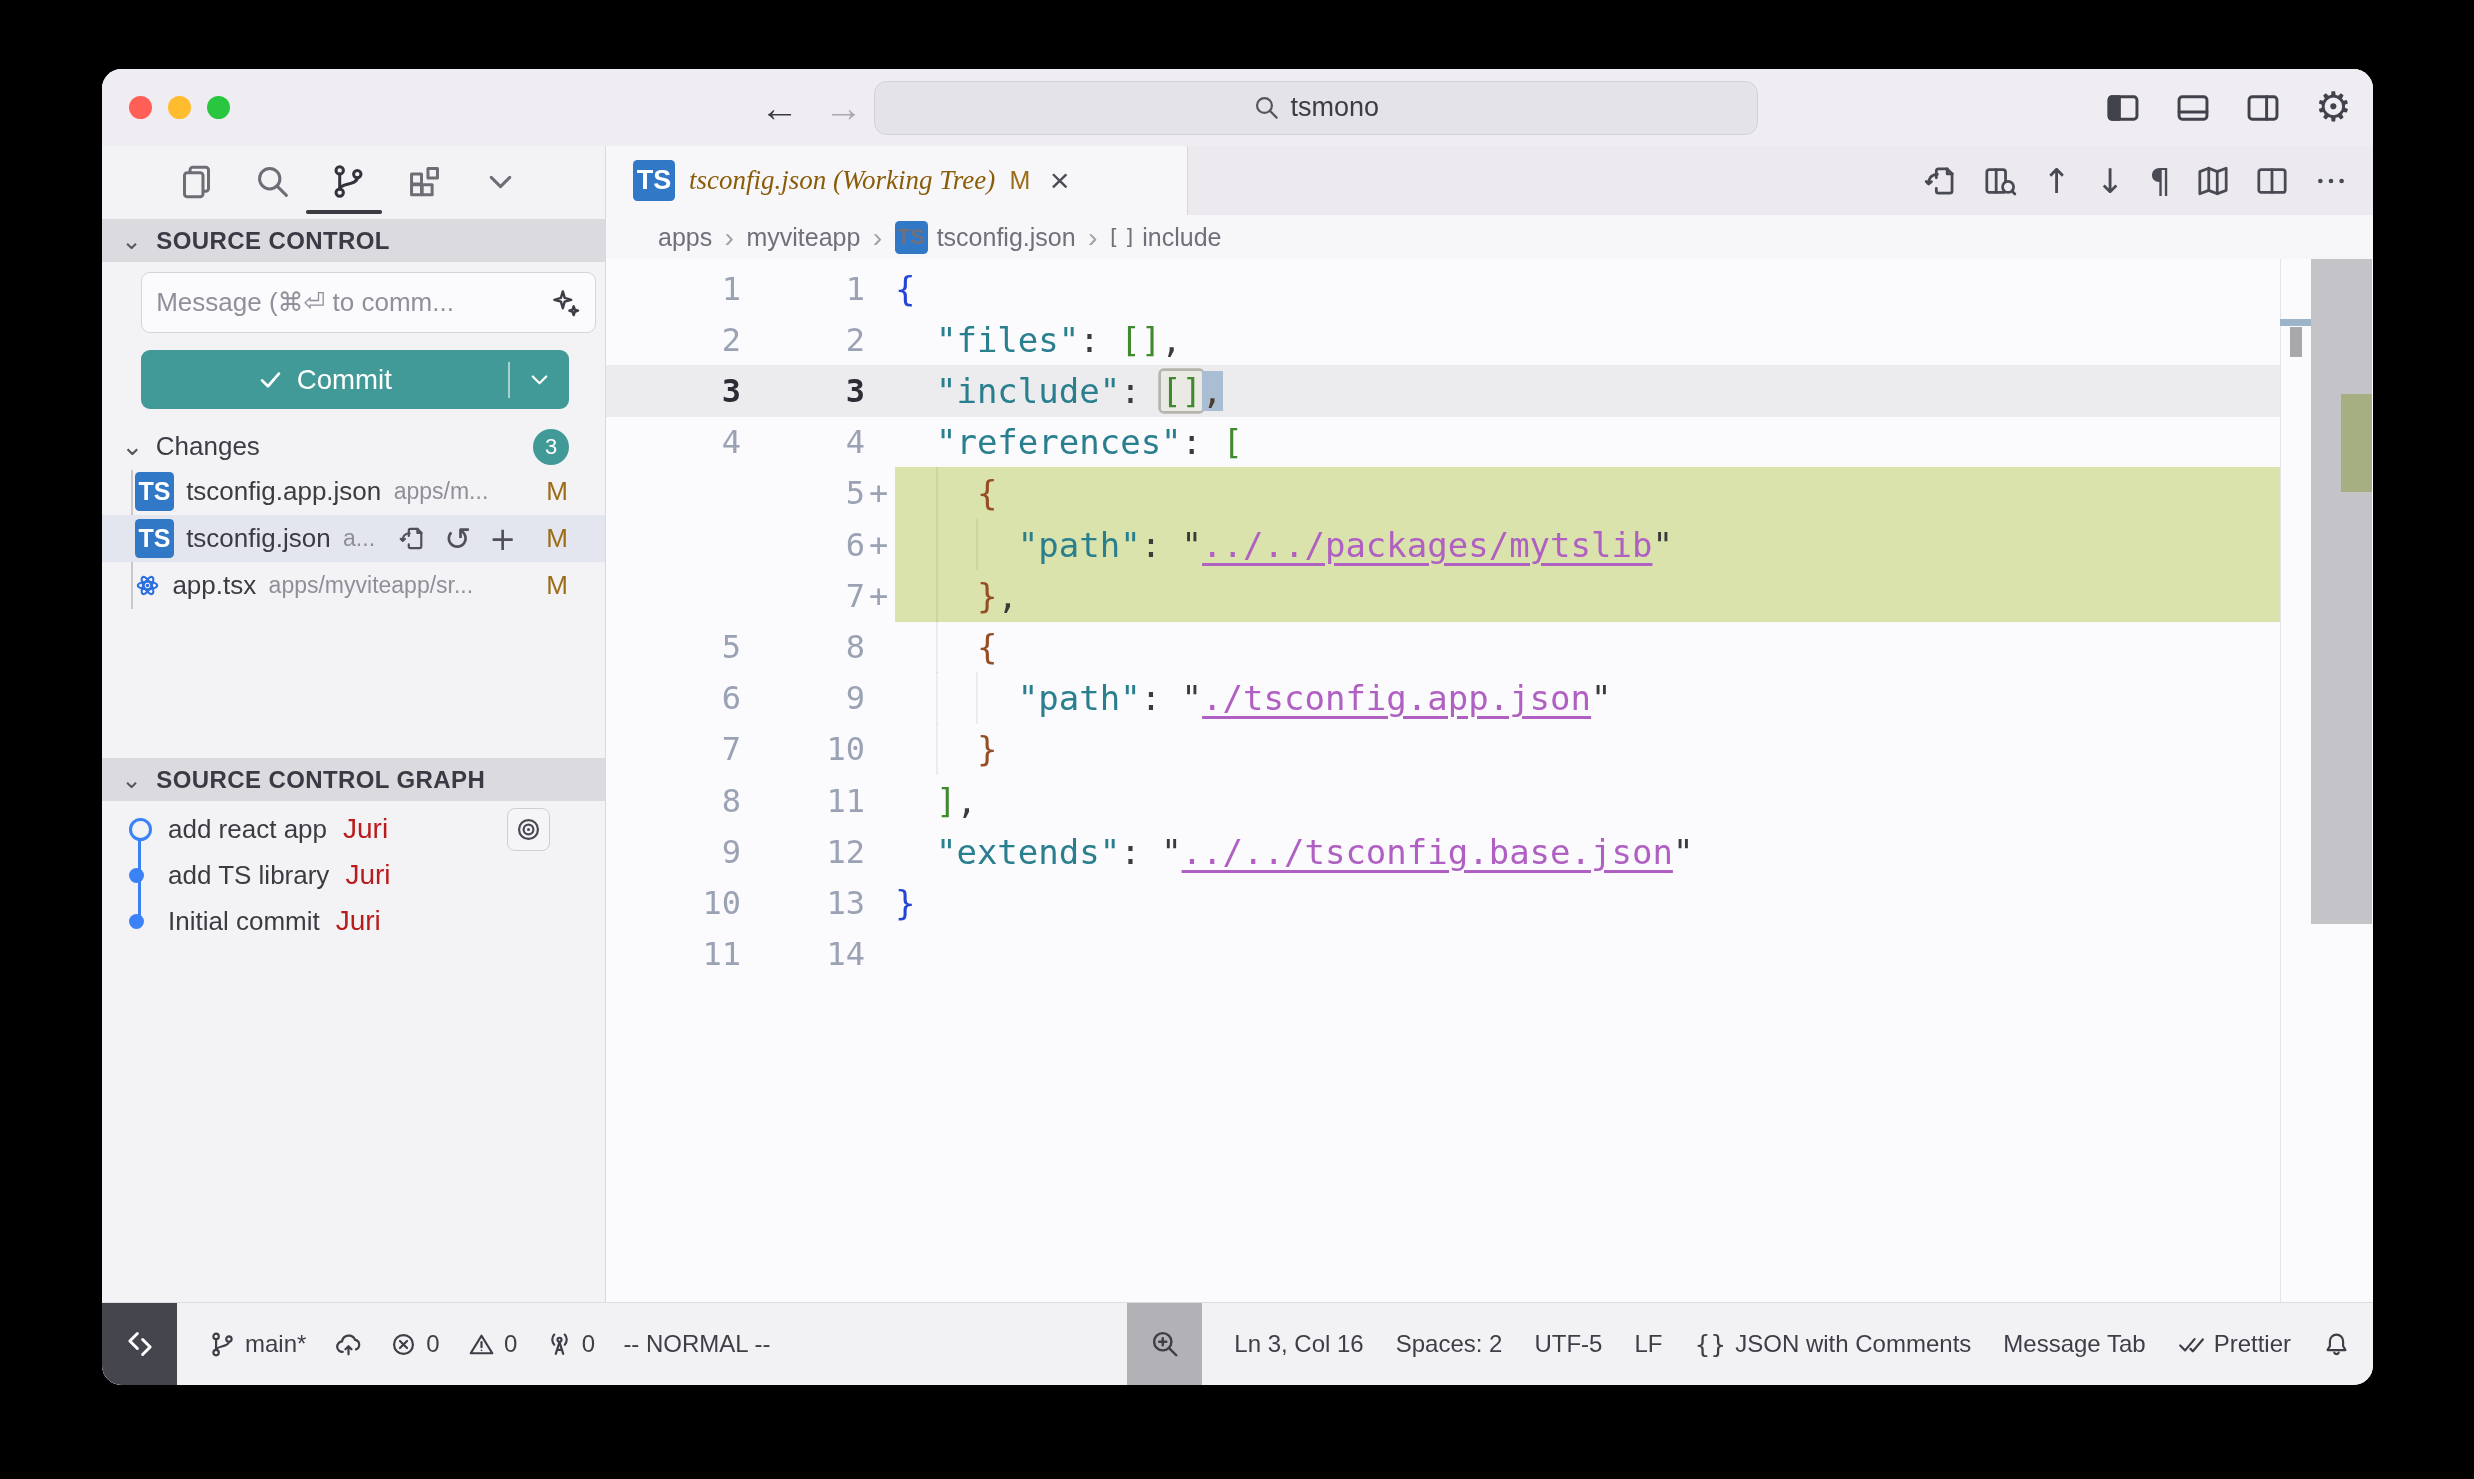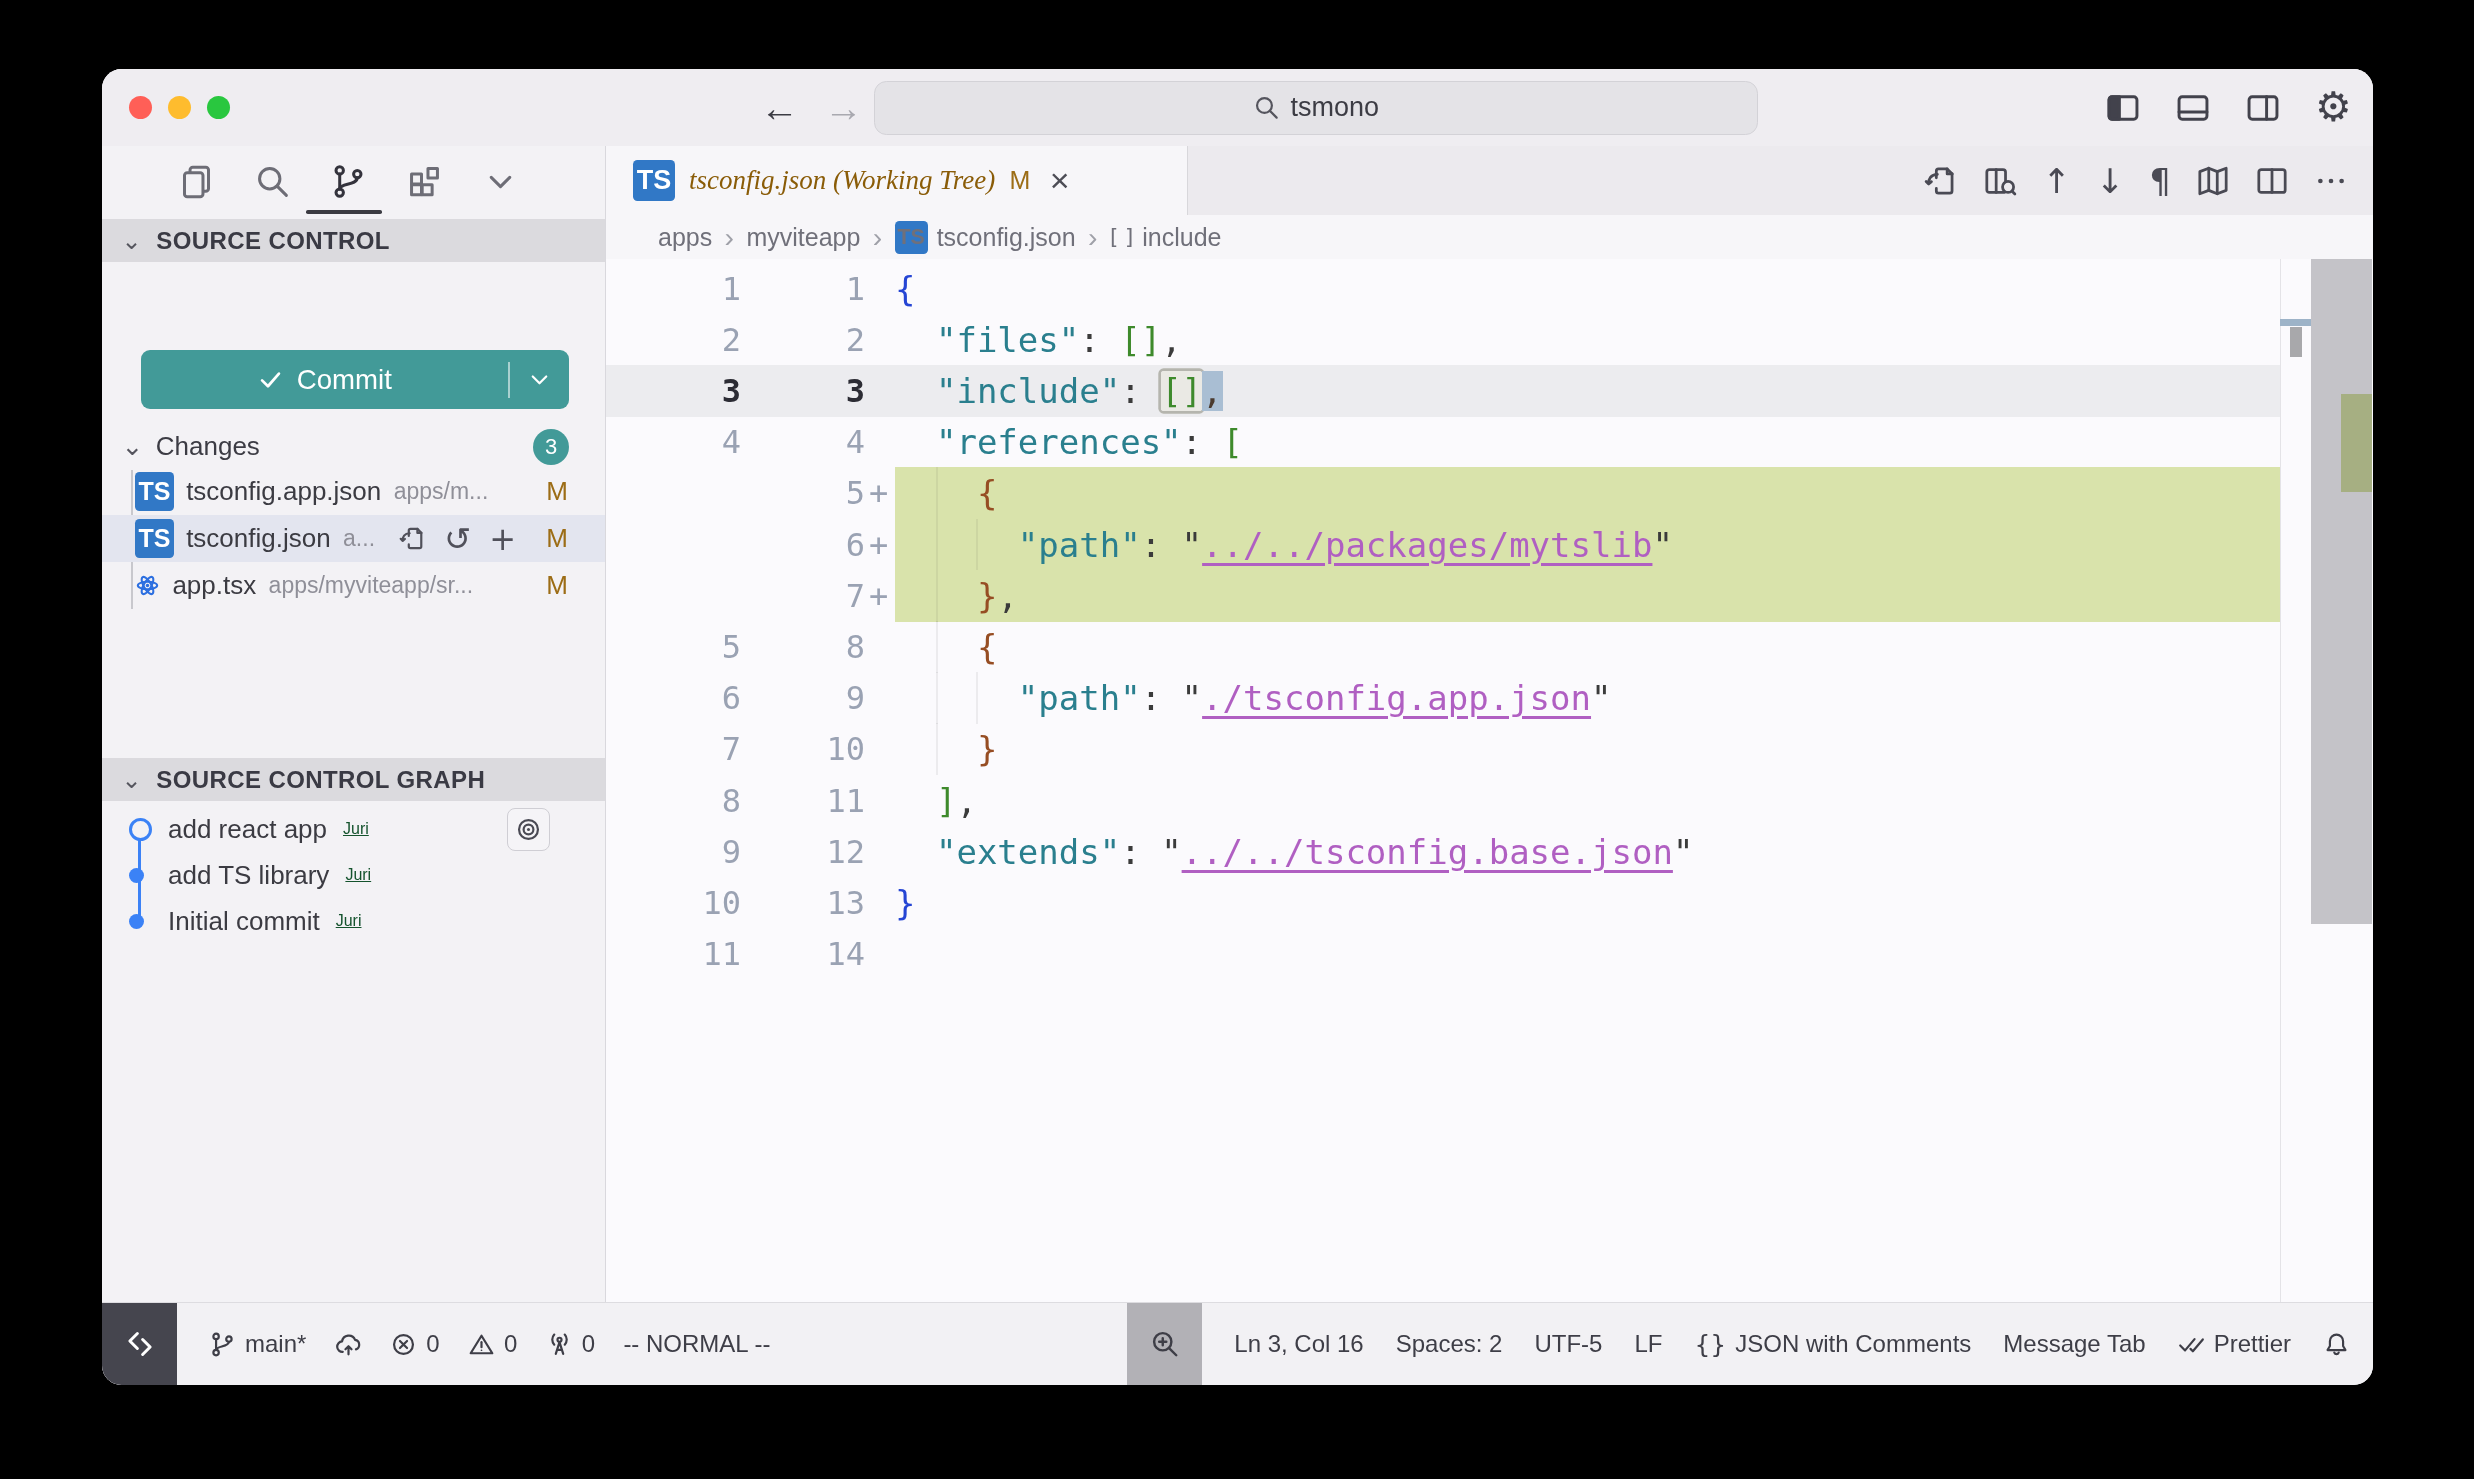--- a/index.html
+++ b/index.html
@@ -46,21 +46,21 @@
   .frow .path{color:#8f8f98;font-size:23px;white-space:nowrap;overflow:hidden;}
   .frow .acts{margin-left:auto;display:flex;gap:18px;color:#50505a;align-items:center;}
   .frow .mstat{color:var(--mod);margin-left:18px;font-size:26px;}
   .frow .mstat.first{margin-left:auto;}
   .guideline{position:absolute;left:29px;top:324px;width:1.8px;height:139px;background:#c8c8cd;}
   .graphrows{position:absolute;left:0;right:0;top:660px;}
   .grow{height:46px;display:flex;align-items:center;padding:0 19.6px 0 27px;gap:0;font-size:26px;color:#3b3b42;position:relative;}
   .grow .gd{width:39px;display:flex;justify-content:flex-start;position:relative;z-index:2;}
   .dot{width:15px;height:15px;border-radius:50%;background:var(--gitdot);}
   .ring{width:17px;height:17px;border-radius:50%;border:3.6px solid var(--gitdot);background:#f3f2f5;}
-  .grow .author{color:#14532d;margin-left:16px;font-size:16px;text-decoration:underline;}
+  .grow .author{color:#b91c1c;margin-left:16px;font-size:28px;}
   .gline{position:absolute;left:36px;width:2.7px;background:var(--gitdot);z-index:1;}
   .targetbtn{position:absolute;right:55px;top:662px;width:41px;height:41px;border:1.8px solid #cfced4;
     border-radius:8px;display:flex;align-items:center;justify-content:center;color:#4a4a54;background:#f5f4f7;}
   
   .editor{flex:1;display:flex;flex-direction:column;min-width:0;background:#fbfafd;}
   .tabstrip{height:69px;flex-shrink:0;background:#eceaee;display:flex;position:relative;}
   .tab{width:533px;background:#f7f6f9;border-right:1.8px solid #d8d7db;display:flex;align-items:center;
     gap:14.2px;padding:0 21.3px 0 27px;}
   .tab .tlabel{font-style:italic;color:#8a5c08;font-size:27px;font-family:Liberation Serif, serif;}
   .tab .tmod{color:var(--mod);font-size:25px;}
@@ -192,20 +192,29 @@
             </svg>
           </span>
         </div>
       <div class="act-underline"></div>
 
       <div class="sect" style="top:73px;">
         <span class="chev">⌄</span>
         <span>SOURCE CONTROL</span>
       </div>
 
+      <div class="msgbox">
+        <span>Message (⌘⏎ to comm...</span>
+        <span class="spark ic" id="sparkIcon" style="font-size:30px;">
+            <svg viewBox="0 0 16 16" fill="none" stroke="currentColor" stroke-width="1.3" stroke-linecap="round" stroke-linejoin="round">
+              <path d="M6.3 1.8 L7.3 5.3 L10.8 6.3 L7.3 7.3 L6.3 10.8 L5.3 7.3 L1.8 6.3 L5.3 5.3 Z"></path>
+              <path d="M12.1 9.8 L12.7 11.5 L14.4 12.1 L12.7 12.7 L12.1 14.4 L11.5 12.7 L9.8 12.1 L11.5 11.5 Z"></path>
+            </svg>
+          </span>
+      </div>
 
       <div class="commitbtn">
         <span class="cbmain">
           <span class="ic" id="commitCheck" style="font-size:27px;">
               <svg viewBox="0 0 16 16" fill="none" stroke="currentColor" stroke-width="1.3" stroke-linecap="round" stroke-linejoin="round">
                 <path d="M3 8.5 L6.5 12 L13 4.5" stroke-width="1.6"></path>
               </svg>
             </span>
           <span>Commit</span>
         </span>

